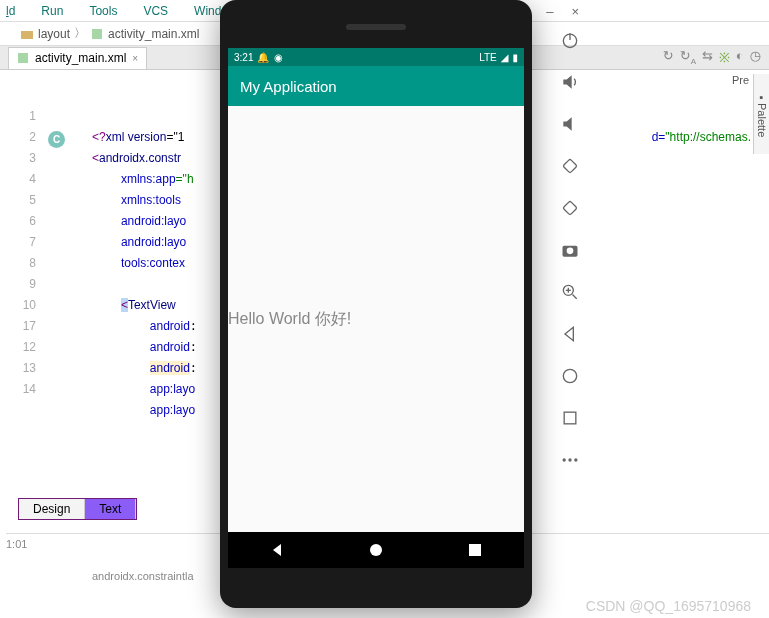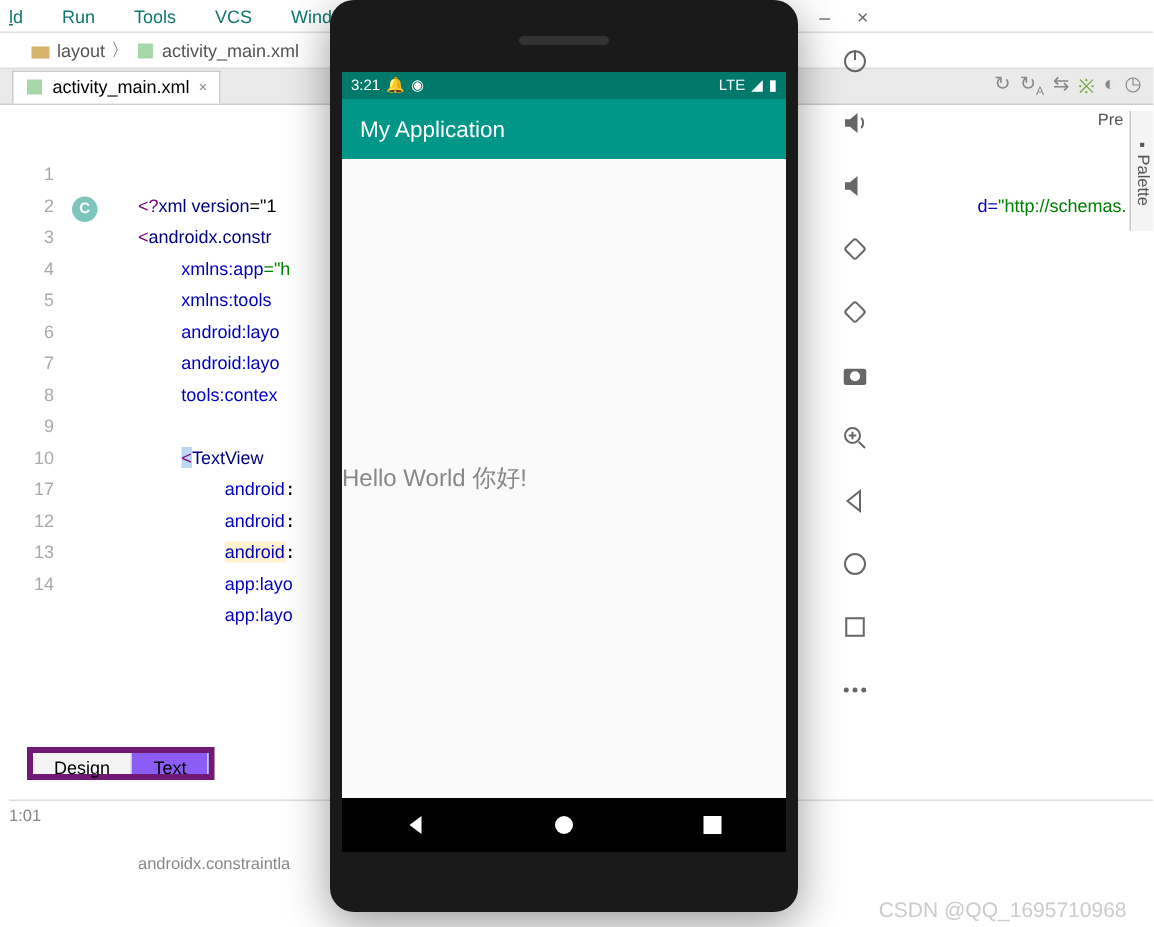--- a/index.html
+++ b/index.html
@@ -16,21 +16,21 @@
 .filetab{background:#fff;border:1px solid #ccc;border-bottom:none;height:22px;display:flex;align-items:center;padding:0 8px;font-size:12px;gap:6px}
 .filetab .x{color:#888;font-size:10px}
 .editor{position:absolute;top:106px;left:0;right:0;bottom:30px;background:#fff}
 .gutter{position:absolute;left:0;top:0;width:42px;text-align:right;padding-right:6px;color:#aaa;font:12px/21px Consolas,monospace}
 .gutter div{height:21px}
 .badge-c{position:absolute;left:48px;top:25px;width:17px;height:17px;border-radius:50%;background:#7ec6bd;color:#fff;font:bold 10px/17px sans-serif;text-align:center}
 .code{position:absolute;left:92px;top:0;font:12px/21px Consolas,monospace;white-space:pre}
 .code .p{color:#800080}.code .a{color:#0000c0}.code .g{color:#008000}.code .n{color:#000080}.code .hl{background:#fff2cc}
 .code .cur{background:#bcd6f5}
 .pathline{position:absolute;left:92px;bottom:36px;font-size:11px;color:#888}
-.bottabs{position:absolute;left:18px;bottom:98px;display:flex;height:22px;border:4px solid #701a75;background:#f4f4f4}
+.bottabs{position:absolute;left:18px;bottom:98px;display:flex;height:22px;border:1px solid #701a75;background:#f4f4f4}
 .bottabs div{padding:3px 14px;font-size:12px;border-right:1px solid #ccc}
 .bottabs .on{background:#8b5cf6}
 .status{position:absolute;left:6px;bottom:68px;font-size:11px;color:#888;border-top:1px solid #ddd;width:100%;padding-top:4px}
 .palette{position:absolute;top:74px;right:0;width:16px;height:80px;writing-mode:vertical-rl;font-size:11px;color:#555;border-left:1px solid #ccc;display:flex;align-items:center;justify-content:center;background:#f4f4f4}
 .prev-frag{position:absolute;top:74px;right:20px;font-size:11px;color:#555}
 .schema{position:absolute;top:130px;right:18px;font:12px Consolas,monospace}
 .schema .a{color:#0000c0}.schema .g{color:#008000}
 .watermark{position:absolute;bottom:4px;right:18px;font-size:14px;color:#ccc;font-family:Arial}
 
 

